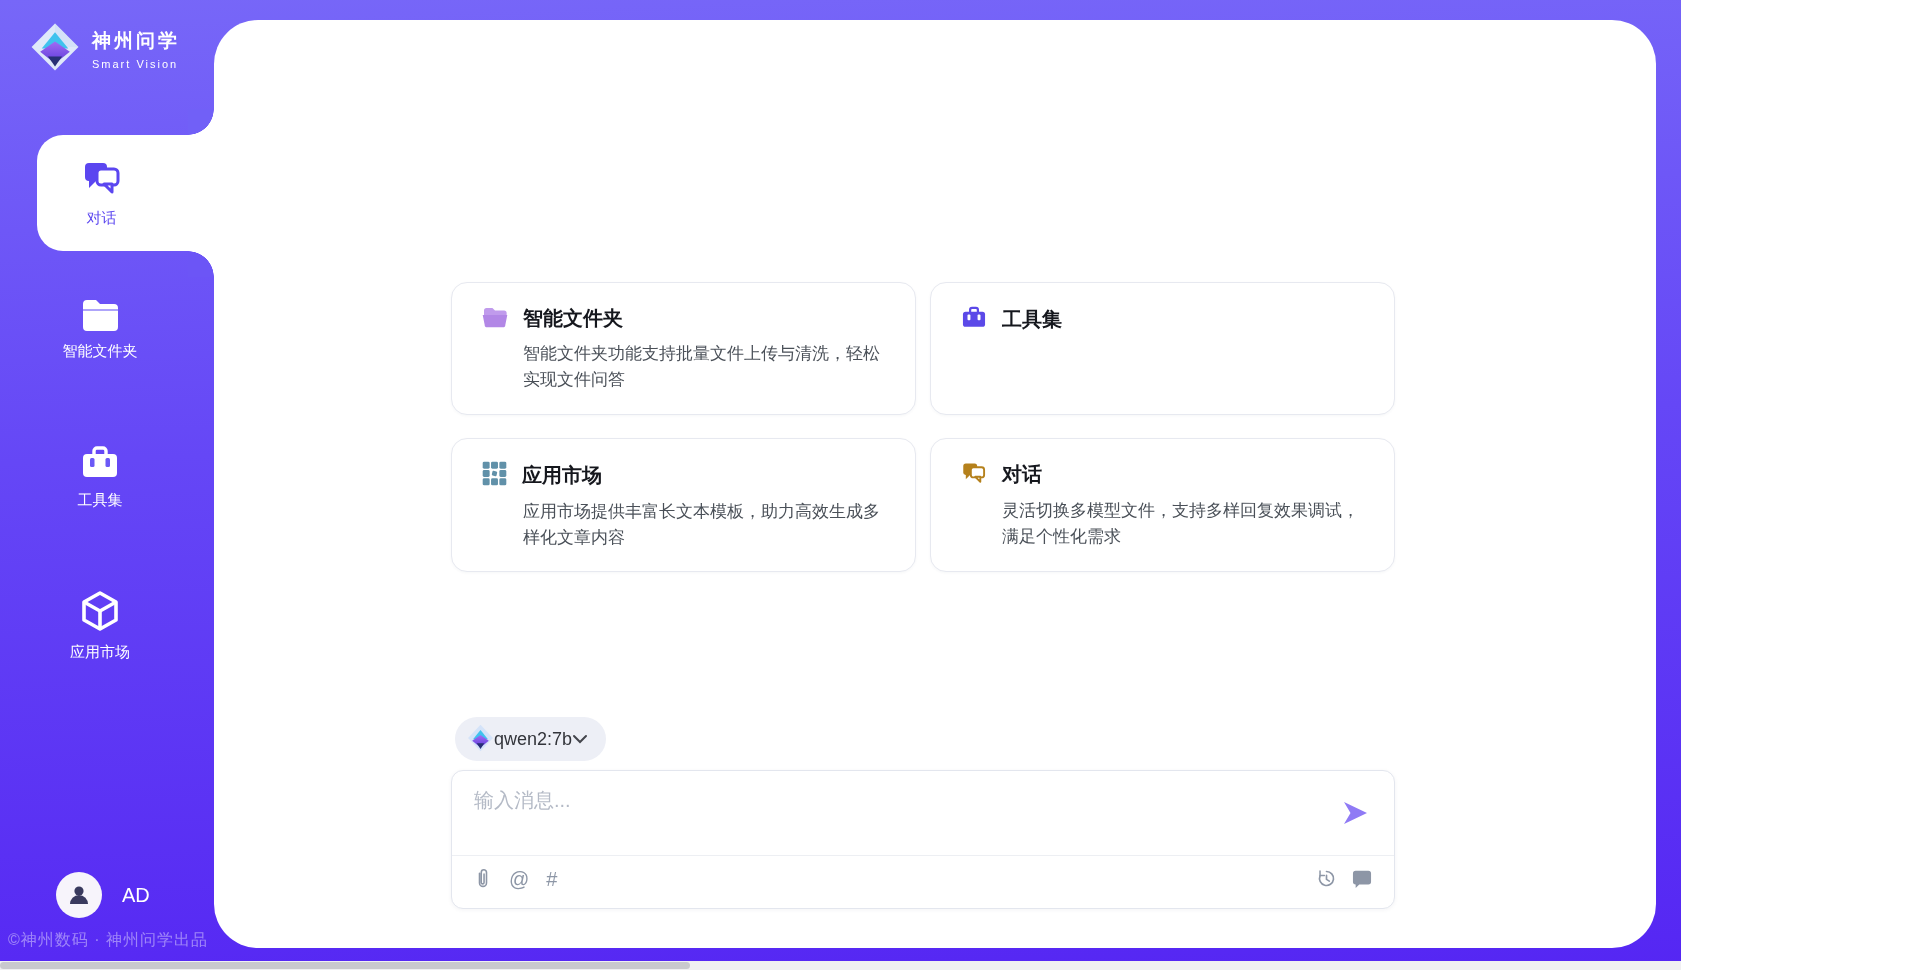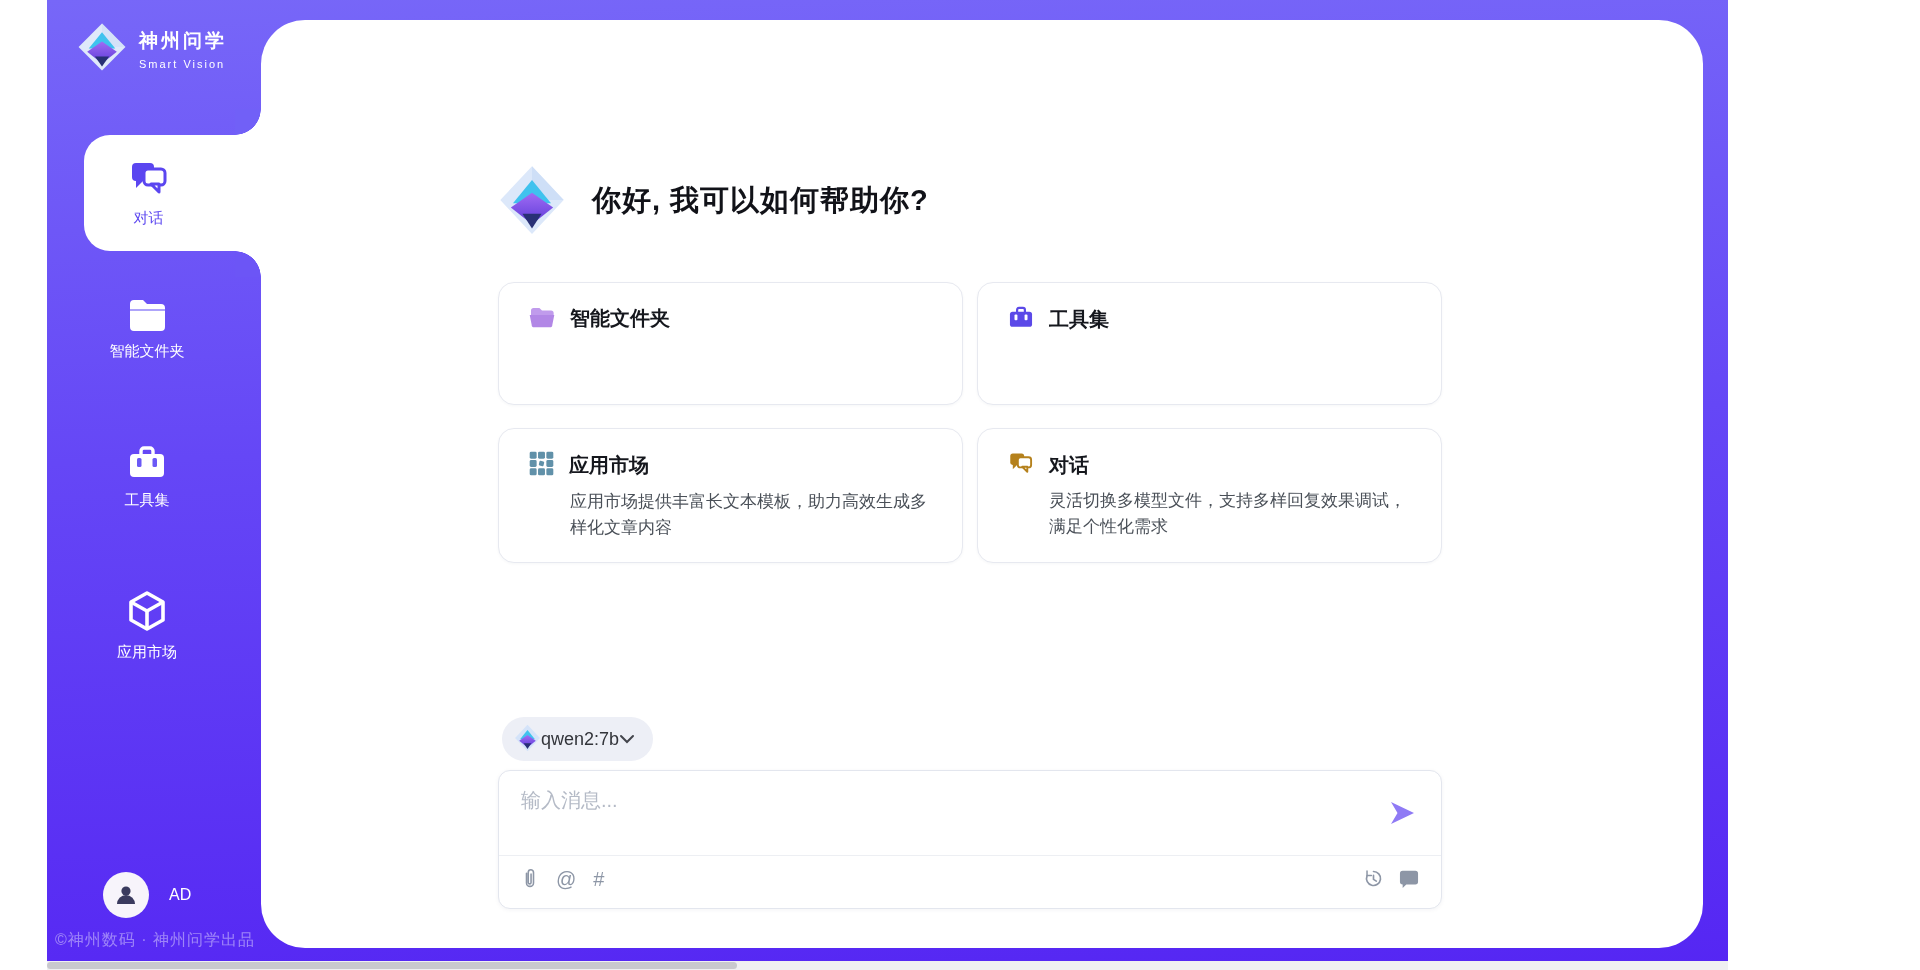--- a/index.html
+++ b/index.html
@@ -1,19 +1,19 @@
 <!DOCTYPE html>
 <html><head>
 <meta charset="utf-8">
 <style>
   * { box-sizing: border-box; margin: 0; padding: 0; }
   html,body { width: 1920px; height: 970px; }
   body { font-family: "Liberation Sans", sans-serif; overflow: hidden; }
   .screen { position: relative; width: 1681px; height: 970px;
-    background: linear-gradient(178deg, #7767f8 0%, #6547f6 45%, #5526f3 100%); overflow: hidden; margin-left: 47px; }
+    background: linear-gradient(178deg, #7767f8 0%, #6547f6 45%, #5526f3 100%); overflow: hidden; }
 
   
   .main-panel { position: absolute; left: 214px; top: 20px; right: 25px; bottom: 22px;
     background: #ffffff; border-radius: 44px; }
 
   
   .scrollbar-track { position: absolute; left: 0; right: 0; bottom: 0; height: 9px; background: #f0f0f2; }
   .scrollbar-thumb { position: absolute; left: 0; top: 1px; width: 690px; height: 7px; background: #c9c9ce; border-radius: 4px; }
 
   
@@ -29,21 +29,21 @@
   .tab-active { position: absolute; left: 37px; right: 0; top: 135px; height: 116px; background: #fff;
     border-radius: 26px 0 0 26px; display: flex; flex-direction: column; align-items: center;
     justify-content: center; gap: 9px; padding-right: 48px; color: #5b46f0; font-size: 15px; cursor: pointer; }
   .tab-active .fillet { position: absolute; right: 0; width: 26px; height: 26px; }
   .tab-active .fillet.top { top: -26px; background: radial-gradient(circle at 0 0, #7160f7 0 25.5px, #fff 26px); }
   .tab-active .fillet.bottom { bottom: -26px; background: radial-gradient(circle at 0 100%, #6c55f6 0 25.5px, #fff 26px); }
 
   .user-row { position: absolute; top: 872px; left: 56px; display: flex; align-items: center; gap: 20px; cursor: pointer; }
   .avatar-circle { width: 46px; height: 46px; border-radius: 50%; background: #f7f4fb;
     display: flex; align-items: center; justify-content: center; }
-  .user-name { font-size: 16px; color: #fff; }
+  .user-name { font-size: 20px; color: #fff; }
   .copyright { position: absolute; top: 930px; left: 8px; width: 206px; font-size: 16px;
     color: rgba(255,255,255,0.42); letter-spacing: 1px; white-space: nowrap; }
 
   
   .content { position: absolute; left: 50%; transform: translateX(-50%); margin-left: -12px;
     width: 944px; top: 0; height: 100%; }
 
   .greeting { position: absolute; top: 142px; left: 0; display: flex; align-items: center; gap: 26px; }
   .greeting-text { font-size: 29px; font-weight: bold; color: #111218; letter-spacing: 1px; }
 
@@ -162,51 +162,34 @@
       </span>
       <span class="user-name">AD</span>
     </div>
 
     <div class="copyright">©神州数码 · 神州问学出品</div>
   </div>
 
   <div class="main-panel">
     <div class="content">
 
-      <div class="greeting">
-        <span>
-          <svg width="68" height="74" viewBox="0 0 64 70">
-            <defs>
-                <linearGradient id="lgGreet" x1="0" y1="0" x2="0" y2="1">
-              <stop offset="0" stop-color="#a06cf4"></stop>
-                  <stop offset="1" stop-color="#5d3bd8"></stop>
-                </linearGradient>
-              </defs>
-            <polygon points="32,4 62,36 32,68 2,36" fill="#dce8fa"></polygon>
-            <polygon points="32,4 62,36 32,36" fill="#cbdcf6" opacity="0.8"></polygon>
-            <polygon points="32,17 50,39 14,39" fill="#3fc2ee"></polygon>
-            <polygon points="32,29 52,43 32,59 12,43" fill="url(#lgGreet)"></polygon>
-            <polygon points="23,49 41,49 32,63" fill="#283075"></polygon>
-          </svg>
-        </span>
-        <span class="greeting-text">你好, 我可以如何帮助你?</span>
-      </div>
 
       <div class="cards">
 
         <div class="card">
           <div class="card-head">
             <span>
               <svg width="26" height="22" viewBox="0 0 40 34">
                 <path d="M3 7 a4 4 0 0 1 4 -4 h9 l4 4 h14 a4 4 0 0 1 4 4 v3 H3 z" fill="#c09bec"></path>
                 <path d="M1 14 h38 l-3 15 a4 4 0 0 1 -4 4 H8 a4 4 0 0 1 -4 -4 z" fill="#b287e6"></path>
               </svg>
             </span>
             <span class="card-title">智能文件夹</span>
           </div>
+          <div class="card-desc">智能文件夹功能支持批量文件上传与清洗，轻松实现文件问答</div>
         </div>
 
         <div class="card">
           <div class="card-head">
             <span>
               <svg width="26" height="24" viewBox="0 0 40 36">
                 <path d="M14 11 V7 a3 3 0 0 1 3 -3 h6 a3 3 0 0 1 3 3 v4" fill="none" stroke="#5b49e8" stroke-width="3.4"></path>
                 <rect x="3" y="10" width="34" height="23" rx="4" fill="#5b49e8"></rect>
                 <rect x="10" y="14" width="4.5" height="9" rx="1.5" fill="#fff"></rect>
                 <rect x="25.5" y="14" width="4.5" height="9" rx="1.5" fill="#fff"></rect>

